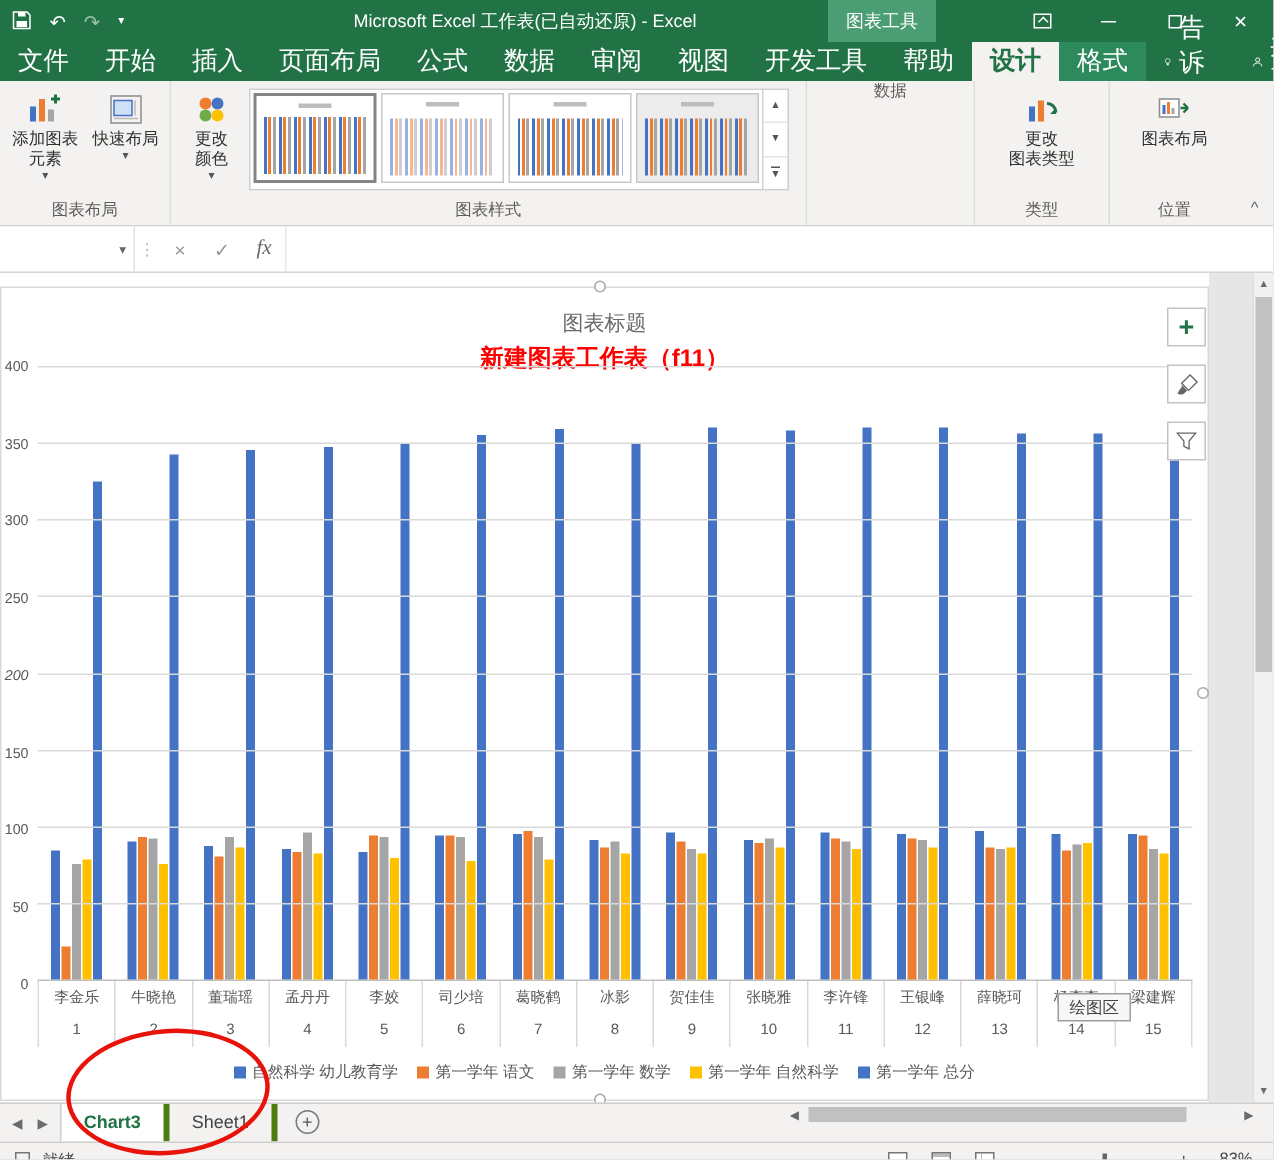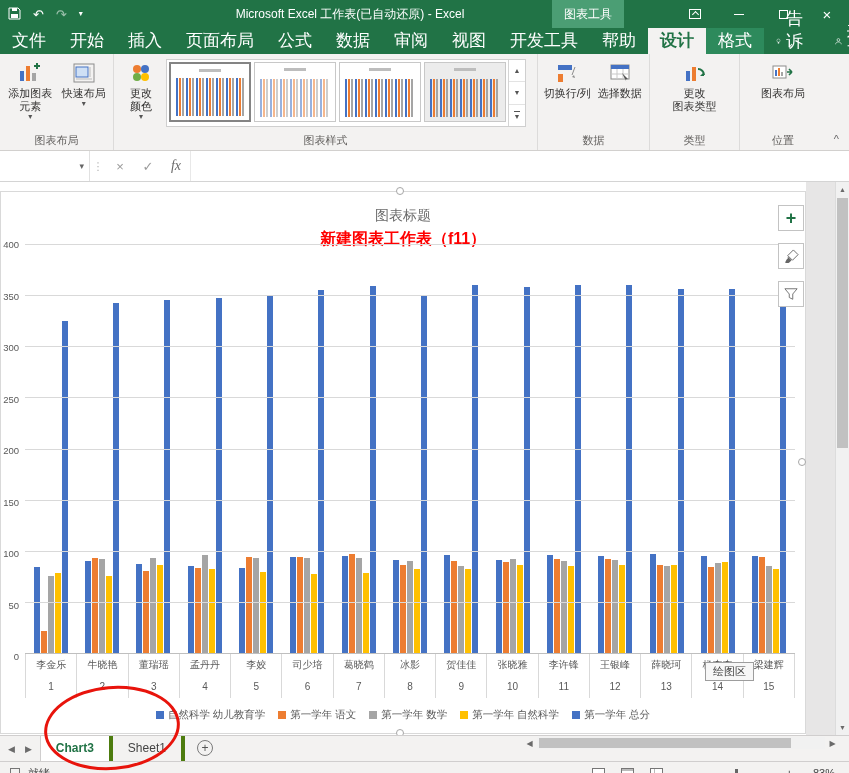--- a/index.html
+++ b/index.html
@@ -279,44 +279,20 @@
             <div class="gal-btn">
                 <span class="gal-more">▼</span>
               </div>
           </div>
         </div>
       </div>
       <div class="rgroup-label">图表样式</div>
     </div>
 
     <div class="rgroup" style="width:112px;">
-      <div class="rgroup-content">
-        <div class="bigbtn" style="width:52px;">
-          <span class="bb-icon">
-            <svg width="24" height="24" viewBox="0 0 24 24">
-                <rect x="3" y="4" width="14" height="5" fill="#4472C4"></rect>
-                <rect x="3" y="13" width="5" height="8" fill="#ED7D31"></rect>
-                <path d="M20 6l-3 8" stroke="#8c8c8c" fill="none"></path>
-                <path d="M17 16l2-2 1 3z" fill="#8c8c8c"></path>
-              </svg>
-          </span>
-          <span class="bb-label">切换行/列</span>
-        </div>
-        <div class="bigbtn" style="width:52px;">
-          <span class="bb-icon">
-            <svg width="24" height="24" viewBox="0 0 24 24">
-                <rect x="3" y="4" width="18" height="14" fill="#fff" stroke="#8c8c8c"></rect>
-                <rect x="3" y="4" width="18" height="4" fill="#4472C4"></rect>
-                <path d="M9 8v10M15 8v10M3 13h18" stroke="#c9c9c9"></path>
-                <path d="M14 12l6 6-3 .5L18.5 21z" fill="#555"></path>
-              </svg>
-          </span>
-          <span class="bb-label">选择数据</span>
-        </div>
-      </div>
       <div class="rgroup-label">数据</div>
     </div>
 
     <div class="rgroup" style="width:90px;">
       <div class="rgroup-content" style="justify-content:center;">
         <div class="bigbtn" style="width:58px;">
           <span class="bb-icon">
             <svg width="24" height="24" viewBox="0 0 24 24">
                 <rect x="3" y="10" width="4" height="10" fill="#4472C4"></rect>
                 <rect x="9" y="6" width="4" height="14" fill="#ED7D31"></rect>
@@ -368,21 +344,21 @@
     <div class="right-strip"></div>
 
     <div class="chart-sheet">
       <div class="chart-title">图表标题</div>
       <div class="chart-subtitle" id="chart-subtitle" style="color: rgb(255, 0, 0);">新建图表工作表（f11）</div>
       <div class="y-axis">
           <div class="ylab" style="top: calc(100% - 5px);">0</div>
           <div class="ylab" style="top: calc(87.5% - 5px);">50</div>
           <div class="ylab" style="top: calc(75% - 5px); text-align: right;">100</div>
           <div class="ylab" style="top: calc(62.5% - 5px);">150</div>
-          <div class="ylab" style="top: calc(50% - 5px);">200</div>
+          <div class="ylab" style="top: calc(50% - 5px); font-style: italic;">200</div>
           <div class="ylab" style="top: calc(37.5% - 5px);">250</div>
           <div class="ylab" style="top: calc(25% - 5px);">300</div>
           <div class="ylab" style="top: calc(12.5% - 5px);">350</div>
           <div class="ylab" style="top: calc(0% - 5px);">400</div>
         </div>
       <div class="plot">
         <div class="bars">
             <div class="bargroup">
               <div class="bar" title="第一学年 幼儿教育学: 84" style="height: 21%; background: rgb(68, 114, 196);"></div>
               <div class="bar" title="第一学年 语文: 22" style="height: 5.5%; background: rgb(237, 125, 49);"></div>

